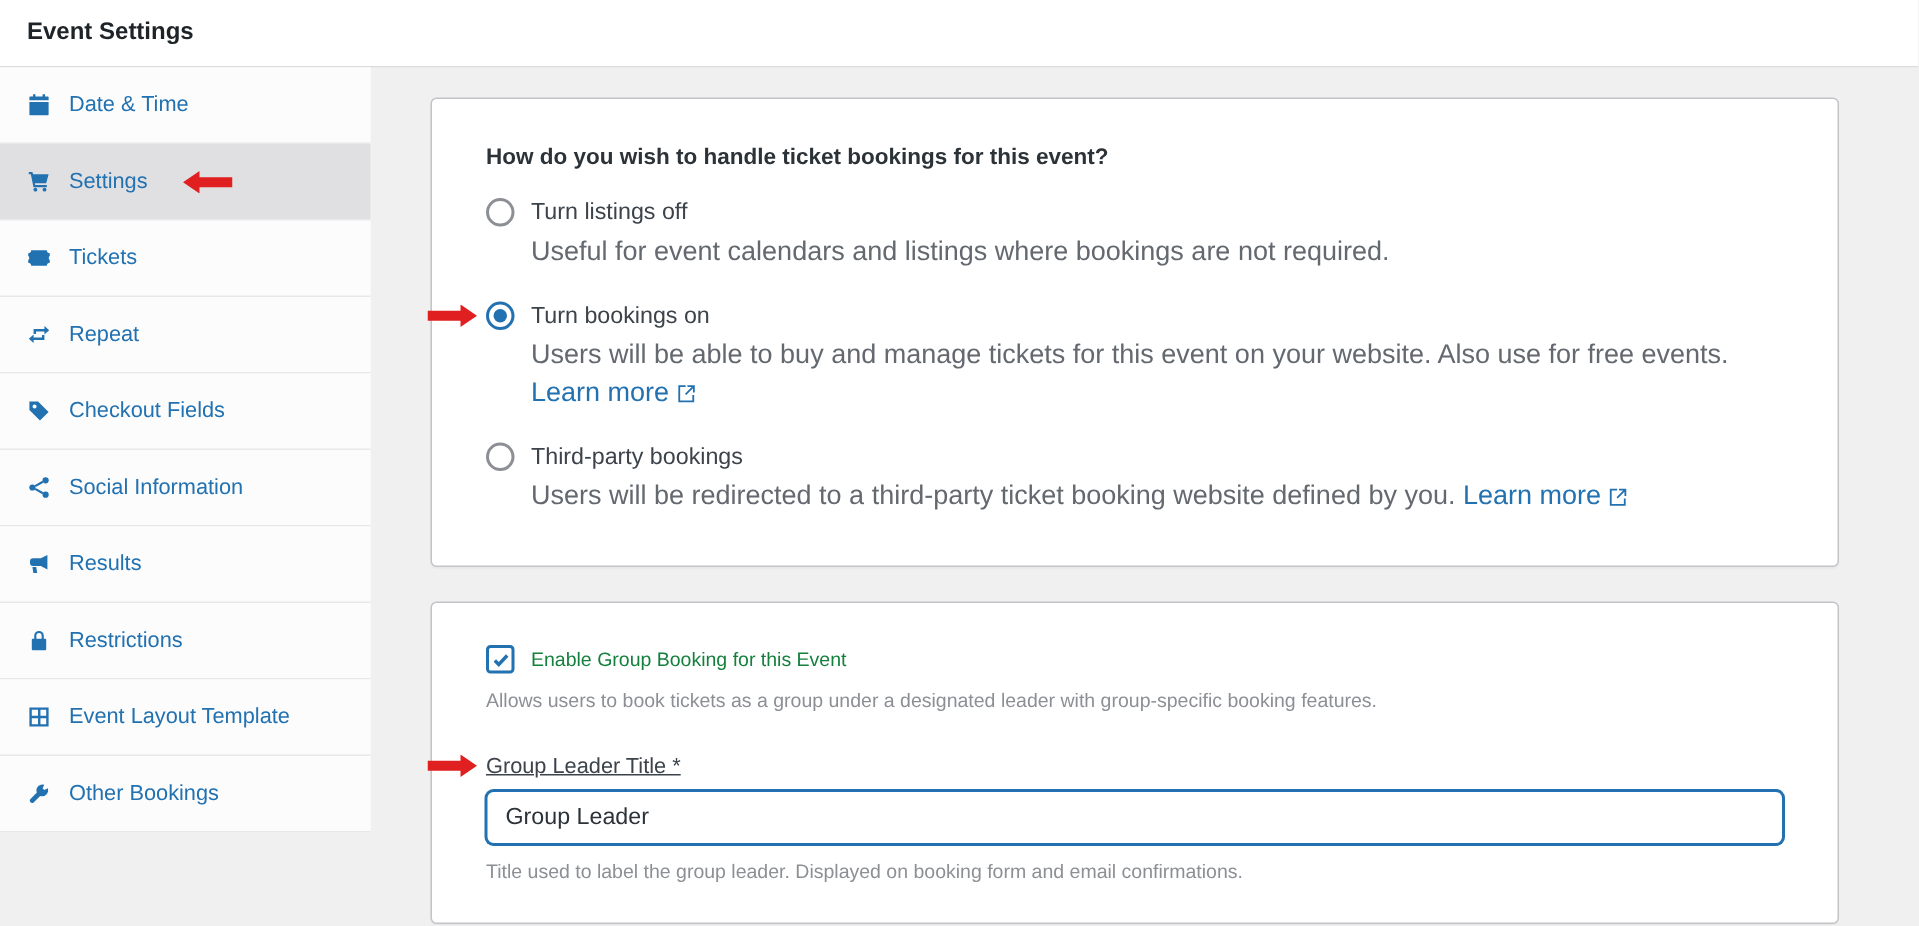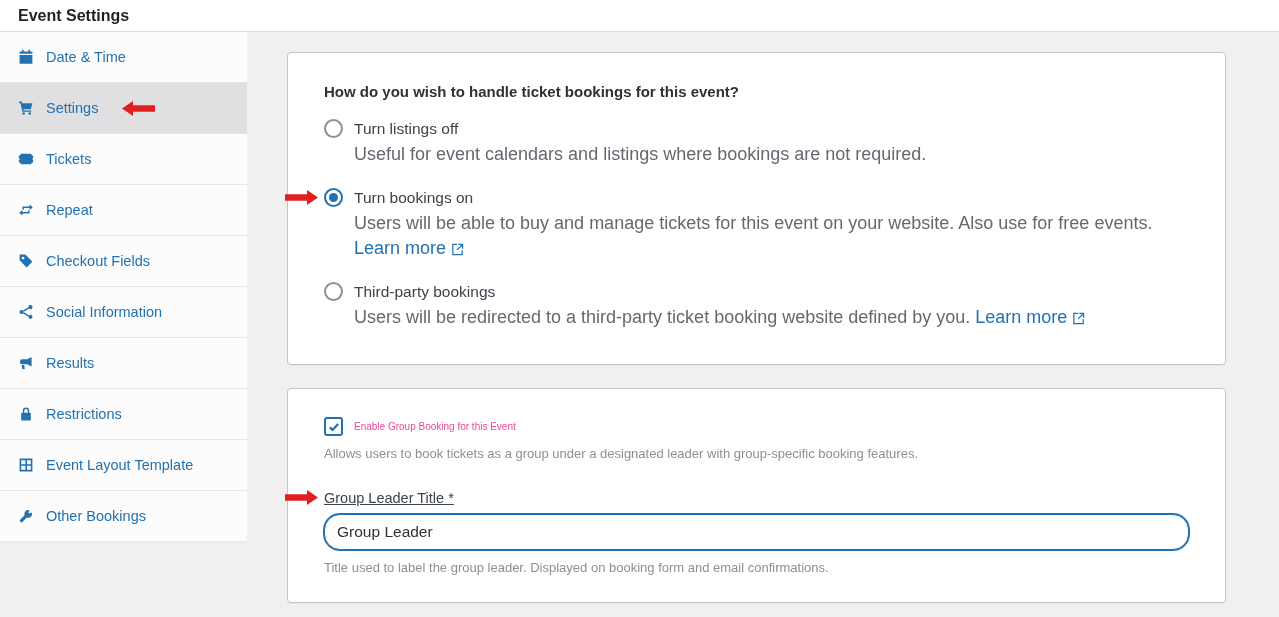--- a/index.html
+++ b/index.html
@@ -6,21 +6,21 @@
   html, body { width: 1279px; height: 617px; }
   body {
     font-family: "Liberation Sans", sans-serif;
     background: #f0f0f1;
     overflow: hidden;
     color: #2c3338;
   }
 
   
   .header {
-    height: 32px;
+    height: 45px;
     background: #fff;
     border-bottom: 1px solid #dcdcde;
     display: flex;
     align-items: center;
     padding: 0 18px;
   }
   .header-title { font-size: 16px; font-weight: 700; color: #1d2327; }
 
   
   .layout { display: flex; height: 508px; }
@@ -95,31 +95,31 @@
   .checkbox {
     width: 19px; height: 19px;
     border: 2px solid #2271b1;
     border-radius: 3px;
     background: #fff;
     display: flex; align-items: center; justify-content: center;
     cursor: pointer;
     flex-shrink: 0;
   }
   .checkbox svg { width: 12px; height: 12px; fill: none; stroke: #2271b1; stroke-width: 3; display: block; }
-  .checkbox-label { font-size: 10px; color: #ec4899; cursor: pointer; }
+  .checkbox-label { font-size: 13px; color: #15803d; cursor: pointer; }
   .help-muted { font-size: 13px; color: #8c8f94; line-height: 17px; }
   .group-help { margin-bottom: 27px; }
   .field-label-row { position: relative; margin-bottom: 7px; }
   .field-label { font-size: 14.5px; color: #3c434a; text-decoration: underline; }
   .text-input {
     width: 100%;
     height: 36px;
     border: 1px solid #2271b1;
     box-shadow: 0 0 0 1px #2271b1;
-    border-radius: 16px;
+    border-radius: 5px;
     padding: 0 12px;
     font-size: 15.5px;
     color: #2c3338;
     font-family: "Liberation Sans", sans-serif;
     outline: none;
     background: #fff;
   }
   .input-help { margin-top: 9px; }
 
   

